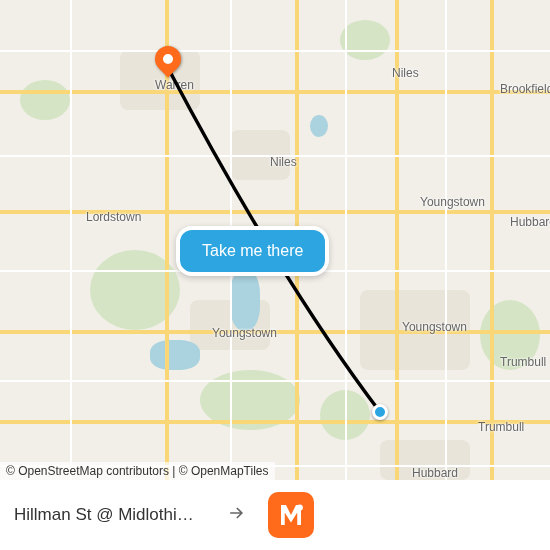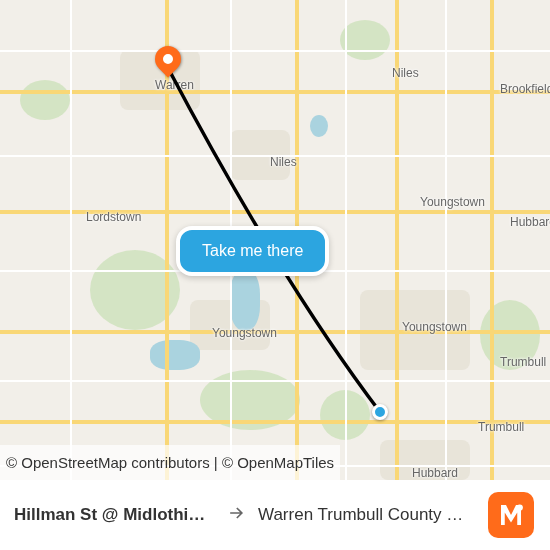--- a/index.html
+++ b/index.html
@@ -26,26 +26,26 @@
     .route-path { position: absolute; inset: 0; pointer-events: none; }
     
     .marker-start { position: absolute; width: 16px; height: 16px; background: #2ca5e0; border: 3px solid #fff; border-radius: 50%; box-shadow: 0 1px 3px rgba(0,0,0,0.4); transform: translate(-50%, -50%); }
     
     .marker-end { position: absolute; transform: translate(-50%, -100%); }
     .pin { width: 26px; height: 26px; background: #ff6b1a; border-radius: 50% 50% 50% 0; transform: rotate(-45deg); box-shadow: 0 1px 3px rgba(0,0,0,0.4); }
     .pin::after { content: ''; position: absolute; width: 10px; height: 10px; background: #fff; border-radius: 50%; top: 8px; left: 8px; }
     
     .cta-button { position: absolute; background: #2ca5e0; color: #fff; font-size: 16px; font-weight: 500; padding: 12px 22px; border: 4px solid #fff; border-radius: 16px; cursor: pointer; box-shadow: 0 2px 6px rgba(0,0,0,0.2); }
     
-    .attribution { position: absolute; bottom: 0; left: 0; font-size: 15px; color: #333; background: rgba(255,255,255,0.7); padding: 9px 6px; }
+    .attribution { position: absolute; bottom: 0; left: 0; font-size: 12px; color: #333; background: rgba(255,255,255,0.7); padding: 2px 6px; }
     .attribution span + span::before { content: " "; }
     
     .footer { height: 70px; display: flex; align-items: center; background: #fff; padding: 0 14px; }
     .from-label, .to-label { font-size: 17px; color: #333; white-space: nowrap; overflow: hidden; text-overflow: ellipsis; }
-    .from-label { flex: 1; max-width: 200px; font-weight: bold; }
+    .from-label { flex: 1; max-width: 200px; }
     .to-label { flex: 1; max-width: 220px; }
     .arrow-icon { margin: 0 12px; color: #666; flex-shrink: 0; }
     .moovit-logo { width: 46px; height: 46px; background: #ff6b1a; border-radius: 10px; display: flex; align-items: center; justify-content: center; margin-left: 10px; flex-shrink: 0; }
     .moovit-logo svg { width: 30px; height: 30px; }
   </style>
 </head>
 <body>
 
 <div class="container">
   <div class="map">
@@ -120,21 +120,20 @@
     </div>
   </div>
 
   <div class="footer">
     <div class="from-label">Hillman St @ Midlothi…</div>
     <div class="arrow-icon">
       <svg width="20" height="20" viewBox="0 0 24 24" fill="none" stroke="#666" stroke-width="2">
         <path d="M5 12h14M13 6l6 6-6 6"></path>
       </svg>
     </div>
-    <div class="to-label">Warren Trumbull County …</div>
     <div class="moovit-logo">
       <svg viewBox="0 0 24 24" fill="#fff">
         <path d="M4 4 L4 20 L7 20 L7 10 L12 18 L17 10 L17 20 L20 20 L20 4 L16 4 L12 12 L8 4 Z"></path>
         <circle cx="19" cy="6" r="2.5" fill="#fff"></circle>
       </svg>
     </div>
   </div>
 </div>
 
 </body></html>

